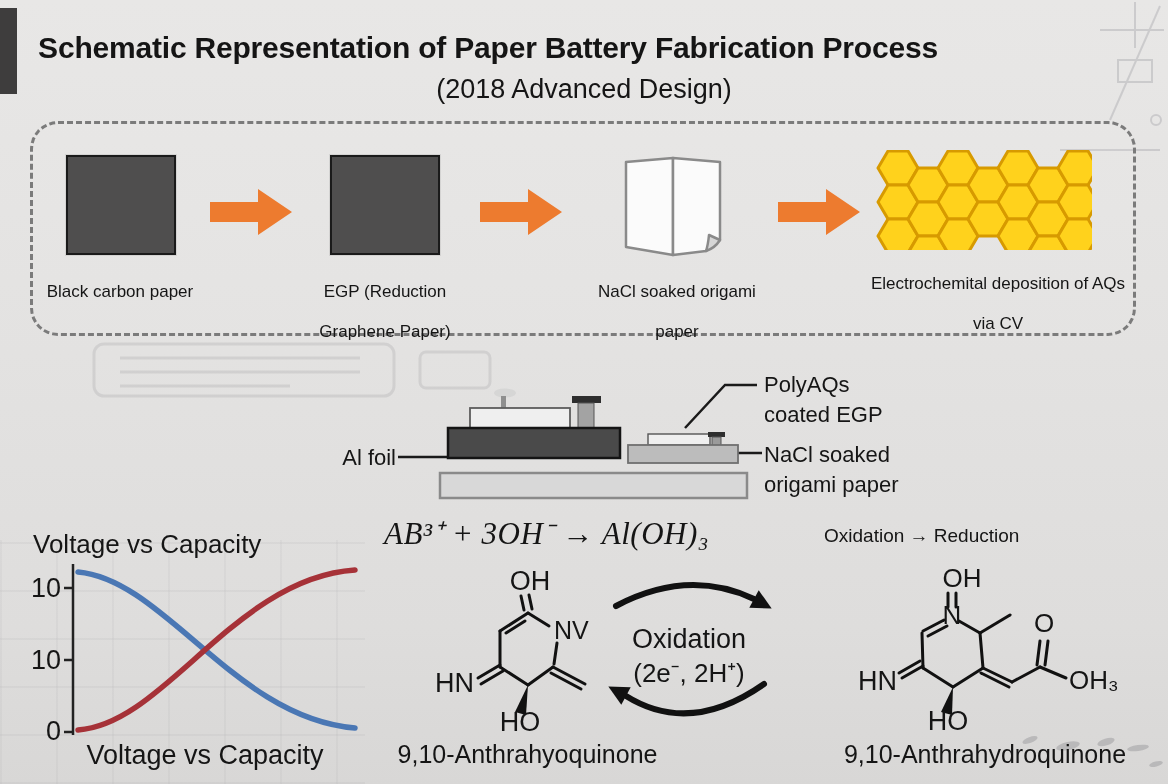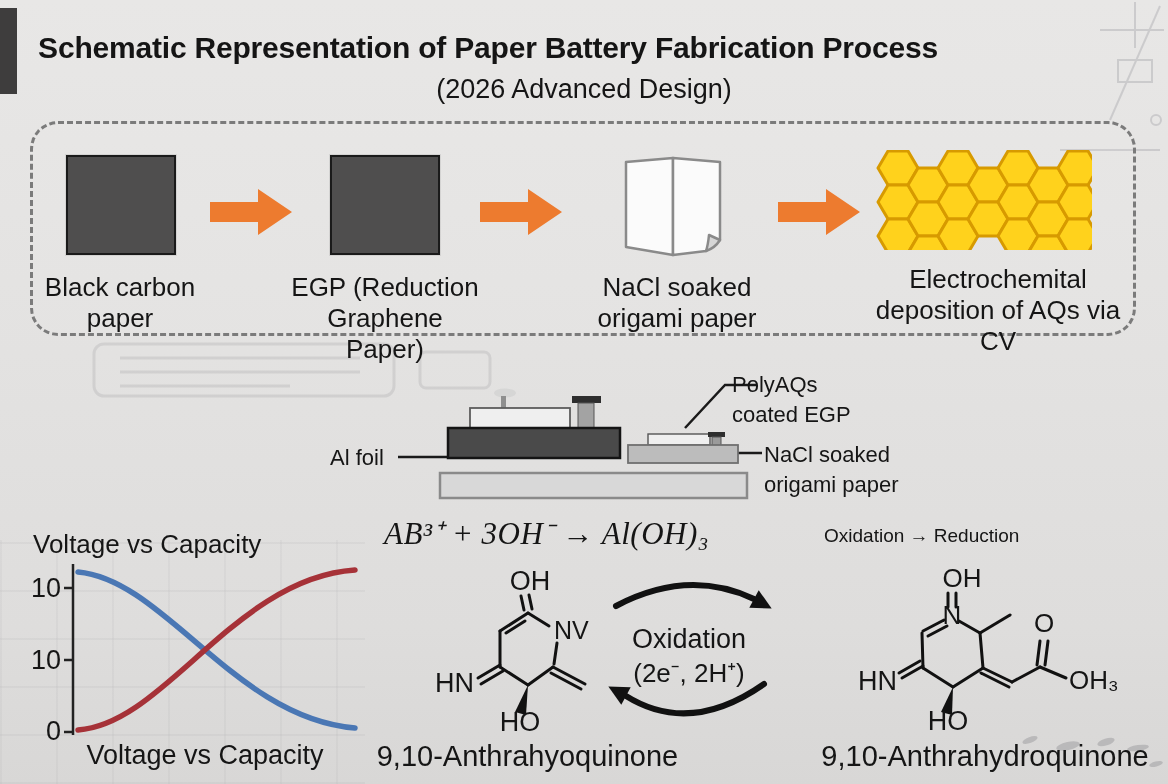--- a/index.html
+++ b/index.html
@@ -18,28 +18,28 @@
       repeating-linear-gradient(0deg, rgba(110,110,118,.14) 0 2px, transparent 2px 48px),
       repeating-linear-gradient(90deg, rgba(110,110,118,.12) 0 2px, transparent 2px 56px);
   }
   .title{left:0;top:31px;width:976px;font-size:30px;font-weight:700;letter-spacing:-.2px;}
   .subtitle{left:0;top:74px;width:1168px;font-size:27px;font-weight:400;}
   .process-box{
     left:30px;top:121px;width:1106px;height:215px;
     border:3px dashed #7b7b7b;border-radius:28px;box-sizing:border-box;background:rgba(255,255,255,.06);
   }
   .sq{width:110px;height:100px;background:#4f4e4e;border:2px solid #1a1a1a;box-sizing:border-box;box-shadow:0 0 0 1px rgba(0,0,0,.08);}
-  .step-label{font-size:26px;line-height:31px;}
+  .step-label{font-size:17px;line-height:40px;}
   .corner-bar{left:0;top:8px;width:17px;height:86px;background:#3e3d3d;}
   .asm-label{font-size:22px;line-height:30px;}
   .equation{left:384px;top:511px;font-family:Liberation Serif, serif;font-style:italic;font-size:31px;letter-spacing:.5px;}
   .redox{left:824px;top:525px;width:330px;font-size:19px;}
   .chart-title{left:33px;top:529px;width:300px;font-size:26px;}
   .chart-xlabel{left:70px;top:740px;width:270px;font-size:27px;text-align:center;}
-  .caption{font-size:29px;}
+  .caption{font-size:25px;}
   svg text{font-family:"Liberation Sans",sans-serif;fill:#151515;}
 </style>
 </head>
 <body>
 
 <div class="abs bg-grid"></div>
 <svg class="abs" style="left:1040px;top:0;width:128px;height:200px;opacity:.35" viewBox="0 0 128 200">
   <g stroke="#9a9aa0" stroke-width="2" fill="none">
     <path d="M120,6 L70,120"></path>
       <path d="M95,2 L95,48"></path>
@@ -62,21 +62,21 @@
     <ellipse cx="58" cy="18" rx="12" ry="4" transform="rotate(-12 58 18)"></ellipse>
     <ellipse cx="96" cy="14" rx="9" ry="3.5" transform="rotate(-18 96 14)"></ellipse>
     <ellipse cx="128" cy="20" rx="11" ry="3" transform="rotate(-8 128 20)"></ellipse>
     <ellipse cx="146" cy="36" rx="7" ry="2.5" transform="rotate(-15 146 36)"></ellipse>
   </g>
 </svg>
 
 <div class="abs corner-bar"></div>
 
 <div class="abs title center lbl">Schematic Representation of Paper Battery Fabrication Process</div>
-<div class="abs subtitle center lbl">(2026 Advanced Design)</div>
+<div class="abs subtitle center lbl">(2018 Advanced Design)</div>
 
 <div class="abs process-box"></div>
 
 <div class="abs sq" style="left:66px;top:155px;"></div>
 
 <svg class="abs" style="left:210px;top:188px;width:84px;height:48px" viewBox="0 0 84 48">
   <polygon points="0,14 48,14 48,1 82,24 48,47 48,34 0,34" fill="#ed7b2f"></polygon>
 </svg>
 
 <div class="abs sq" style="left:330px;top:155px;"></div>
@@ -149,22 +149,22 @@
   <rect x="242" y="36" width="29" height="7" fill="#2e2e2e"></rect>
   <rect x="248" y="43" width="16" height="25" fill="#a3a3a3" stroke="#555" stroke-width="1"></rect>
   <rect x="118" y="68" width="172" height="30" fill="#4a4a4a" stroke="#141414" stroke-width="2.5"></rect>
 
   <rect x="318" y="74" width="62" height="11" fill="#efefef" stroke="#555" stroke-width="1.4"></rect>
   <rect x="378" y="72" width="17" height="5" fill="#2e2e2e"></rect>
   <rect x="382" y="77" width="9" height="9" fill="#9a9a9a" stroke="#555" stroke-width="1"></rect>
   <rect x="298" y="85" width="110" height="18" fill="#bcbcbc" stroke="#6f6f6f" stroke-width="1.8"></rect>
 </svg>
 
-<div class="abs asm-label lbl" style="left:330px;top:443px;width:66px;text-align:left">Al foil</div>
-<div class="abs asm-label lbl" style="left:732px;top:370px;width:132px">PolyAQs coated EGP</div>
+<div class="abs asm-label lbl" style="left:330px;top:443px;width:66px;text-align:right">Al foil</div>
+<div class="abs asm-label lbl" style="left:764px;top:370px;width:132px">PolyAQs coated EGP</div>
 <div class="abs asm-label lbl" style="left:764px;top:440px;width:150px">NaCl soaked origami paper</div>
 
 <div class="abs equation lbl">AB³⁺ + 3OH⁻ → Al(OH)₃</div>
 <div class="abs redox lbl">Oxidation → Reduction</div>
 
 <div class="abs chart-title lbl">Voltage vs Capacity</div>
 <svg class="abs" style="left:25px;top:556px;width:340px;height:192px" viewBox="0 0 340 192">
   <g stroke="#222" stroke-width="2.5">
     <line x1="48" y1="8" x2="48" y2="179"></line>
     <line x1="39" y1="32" x2="48" y2="32"></line>

